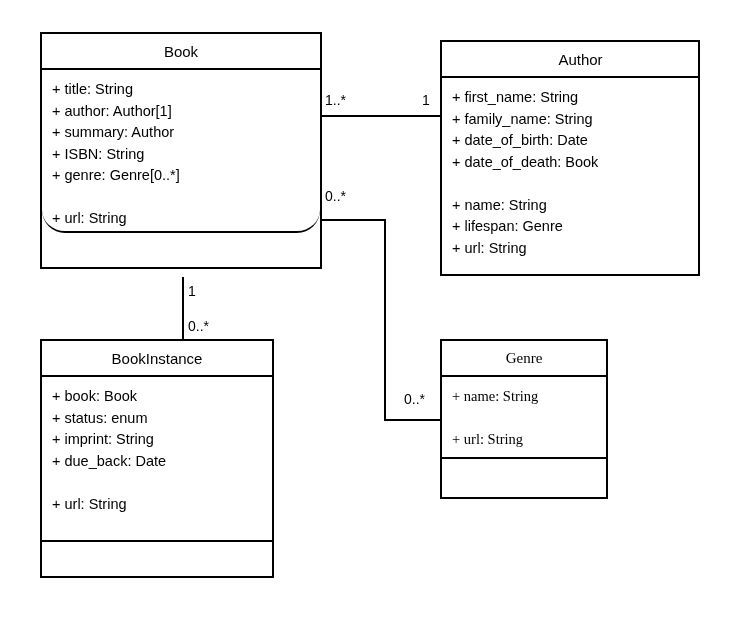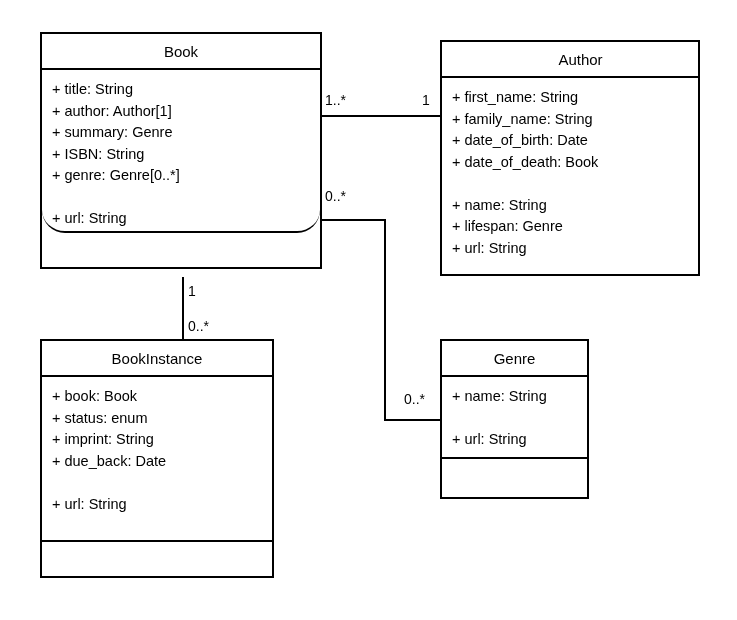--- a/index.html
+++ b/index.html
@@ -89,21 +89,21 @@
 </head>
 <body>
 
 <div id="canvas">
 
   <div class="uml-class" style="left:40px; top:32px; width:282px; height:237px;">
     <div class="uml-header" style="height:36px;">Book</div>
     <div class="uml-compartment divided" style="height:163px;border-radius:23px;">
       <div class="uml-attr">+ title: String</div>
       <div class="uml-attr">+ author: Author[1]</div>
-      <div class="uml-attr">+ summary: Genre</div>
+      <div class="uml-attr">+ summary: Author</div>
       <div class="uml-attr">+ ISBN: String</div>
       <div class="uml-attr">+ genre: Genre[0..*]</div>
       <div class="uml-attr spacer"></div>
       <div class="uml-attr">+ url: String</div>
     </div>
     <div class="uml-compartment uml-empty"></div>
   </div>
 
   <div class="uml-class" style="left:440px; top:40px; width:260px; height:236px;">
     <div class="uml-header" style="height:36px;padding-left:21px;">Author</div>
@@ -125,21 +125,21 @@
       <div class="uml-attr">+ book: Book</div>
       <div class="uml-attr">+ status: enum</div>
       <div class="uml-attr">+ imprint: String</div>
       <div class="uml-attr">+ due_back: Date</div>
       <div class="uml-attr spacer"></div>
       <div class="uml-attr">+ url: String</div>
     </div>
     <div class="uml-compartment uml-empty"></div>
   </div>
 
-  <div class="uml-class" style="left:440px; top:339px; width:149px; height:160px;">
+  <div class="uml-class" style="left:440px; top:339px; width:168px; height:160px;font-family:Liberation Serif, serif;">
     <div class="uml-header" style="height:36px;">Genre</div>
     <div class="uml-compartment divided" style="height:82px;">
       <div class="uml-attr">+ name: String</div>
       <div class="uml-attr spacer"></div>
       <div class="uml-attr">+ url: String</div>
     </div>
     <div class="uml-compartment uml-empty"></div>
   </div>
 
   <div class="edge-h" style="left:322px; top:115px; width:118px;"></div>

